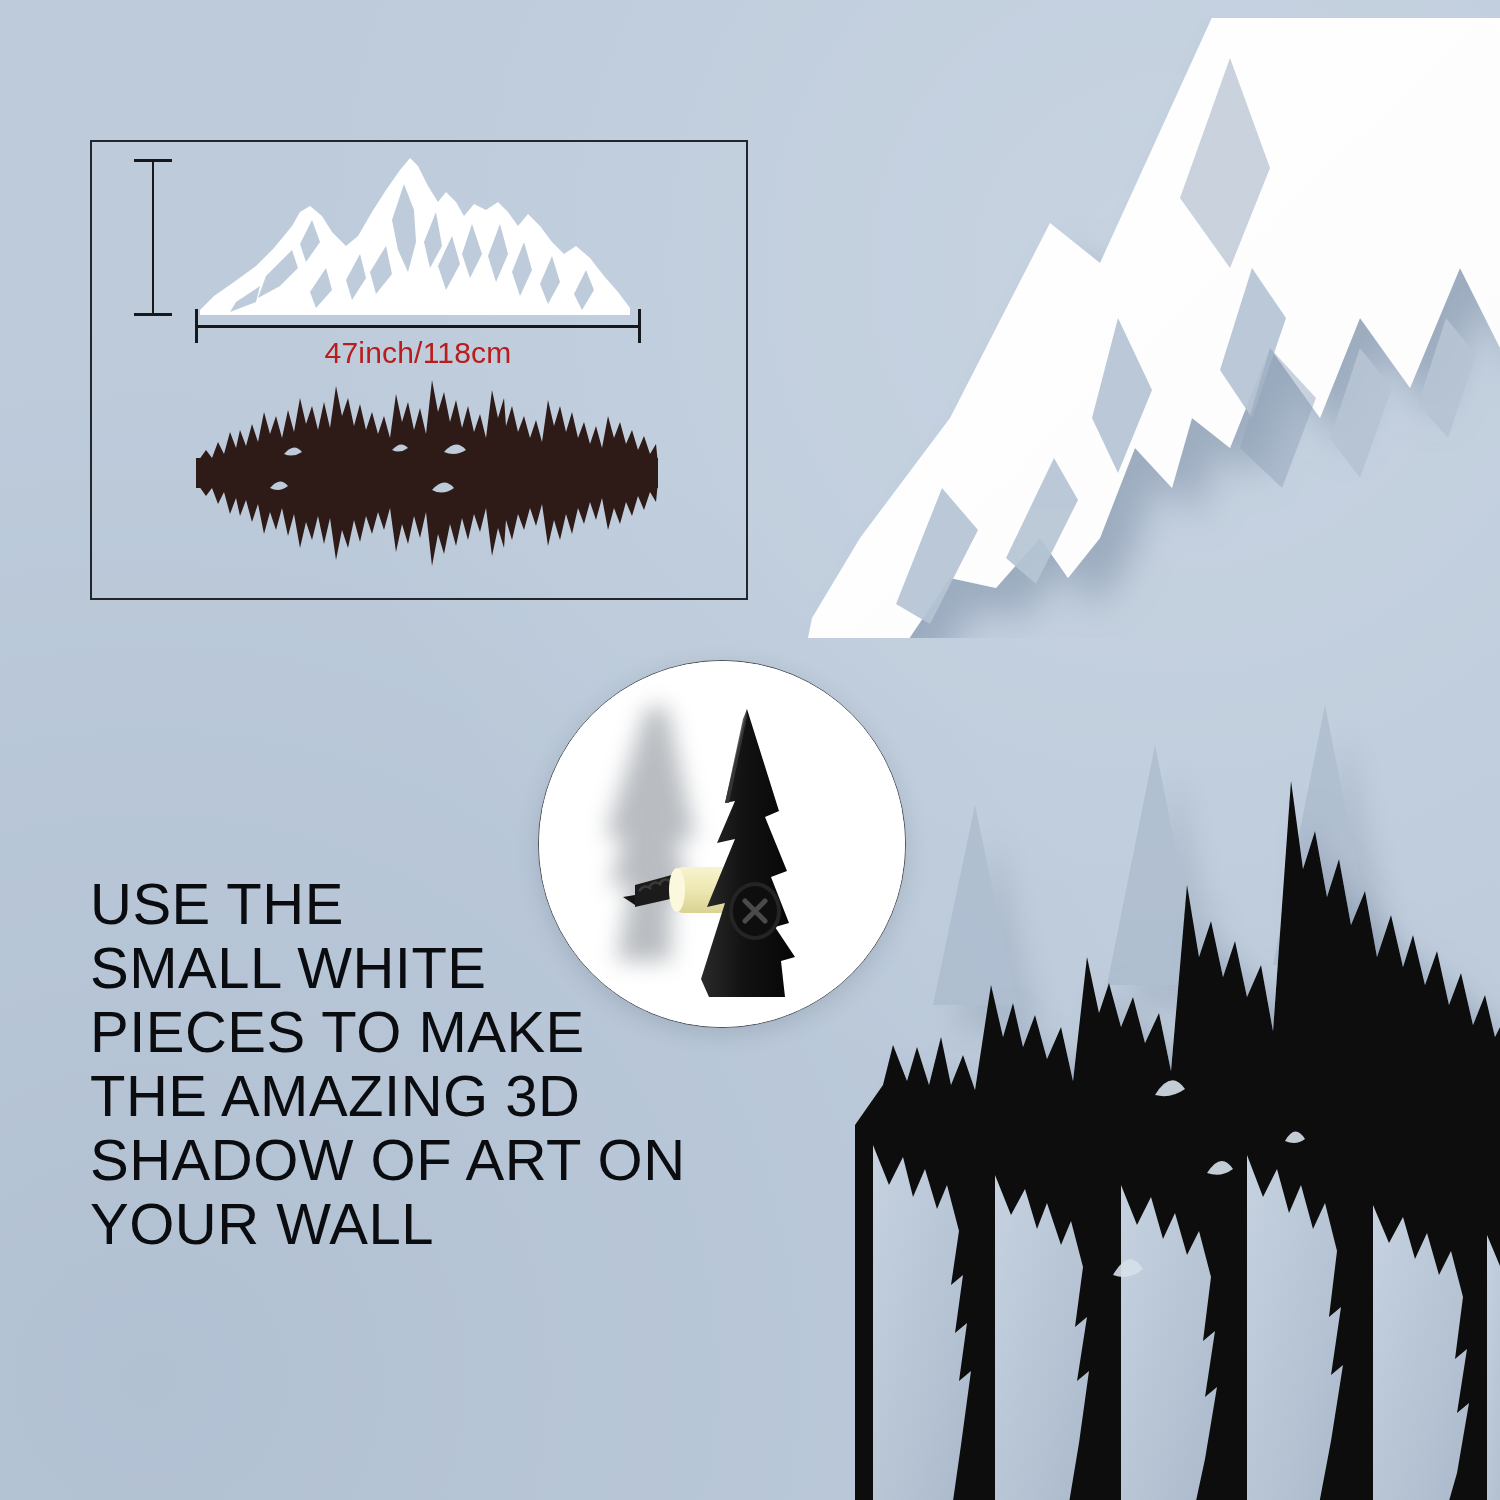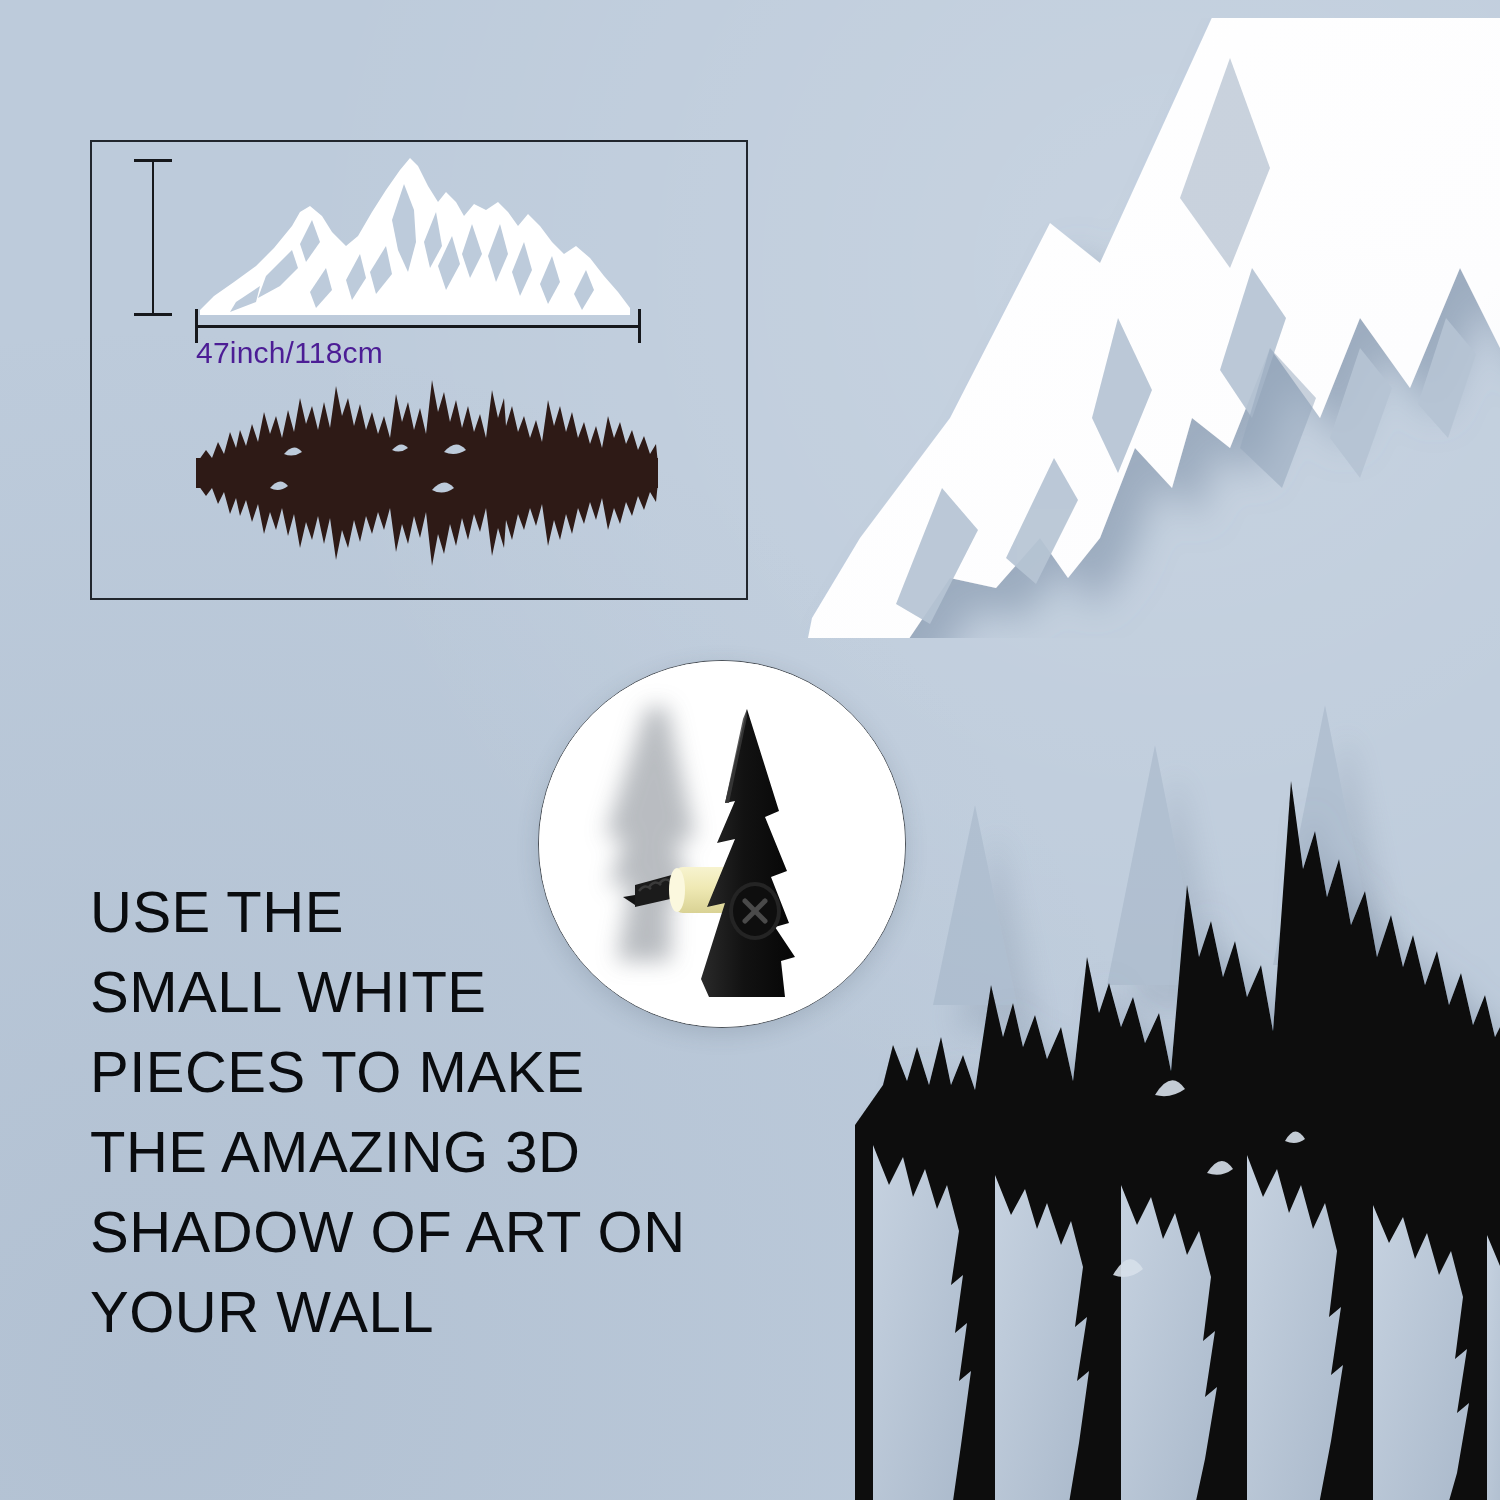--- a/index.html
+++ b/index.html
@@ -74,22 +74,23 @@
     background: #16181c;
   }
   .dim-h::before { left: -1px; }
   .dim-h::after  { right: -1px; }
 
   .dim-label {
     position: absolute;
     left: 196px;
     top: 336px;
     width: 444px;
+    text-align: center;
     font-size: 30px;
-    color: #4c1d95;
+    color: #b91c1c;
     letter-spacing: 0.2px;
   }
 
   .spec-mtn {
     position: absolute;
     left: 200px;
     top: 150px;
     width: 430px;
     height: 165px;
   }
@@ -132,21 +133,21 @@
   }
 
   
   .copy {
     position: absolute;
     left: 90px;
     top: 872px;
     width: 700px;
     color: #0a0c0f;
     font-size: 58px;
-    line-height: 80px;
+    line-height: 64px;
     letter-spacing: 0.5px;
     white-space: pre-line;
   }
 </style>
 </head>
 <body>
 
 <div class="stage">
 
   <div class="wall-light"></div>

